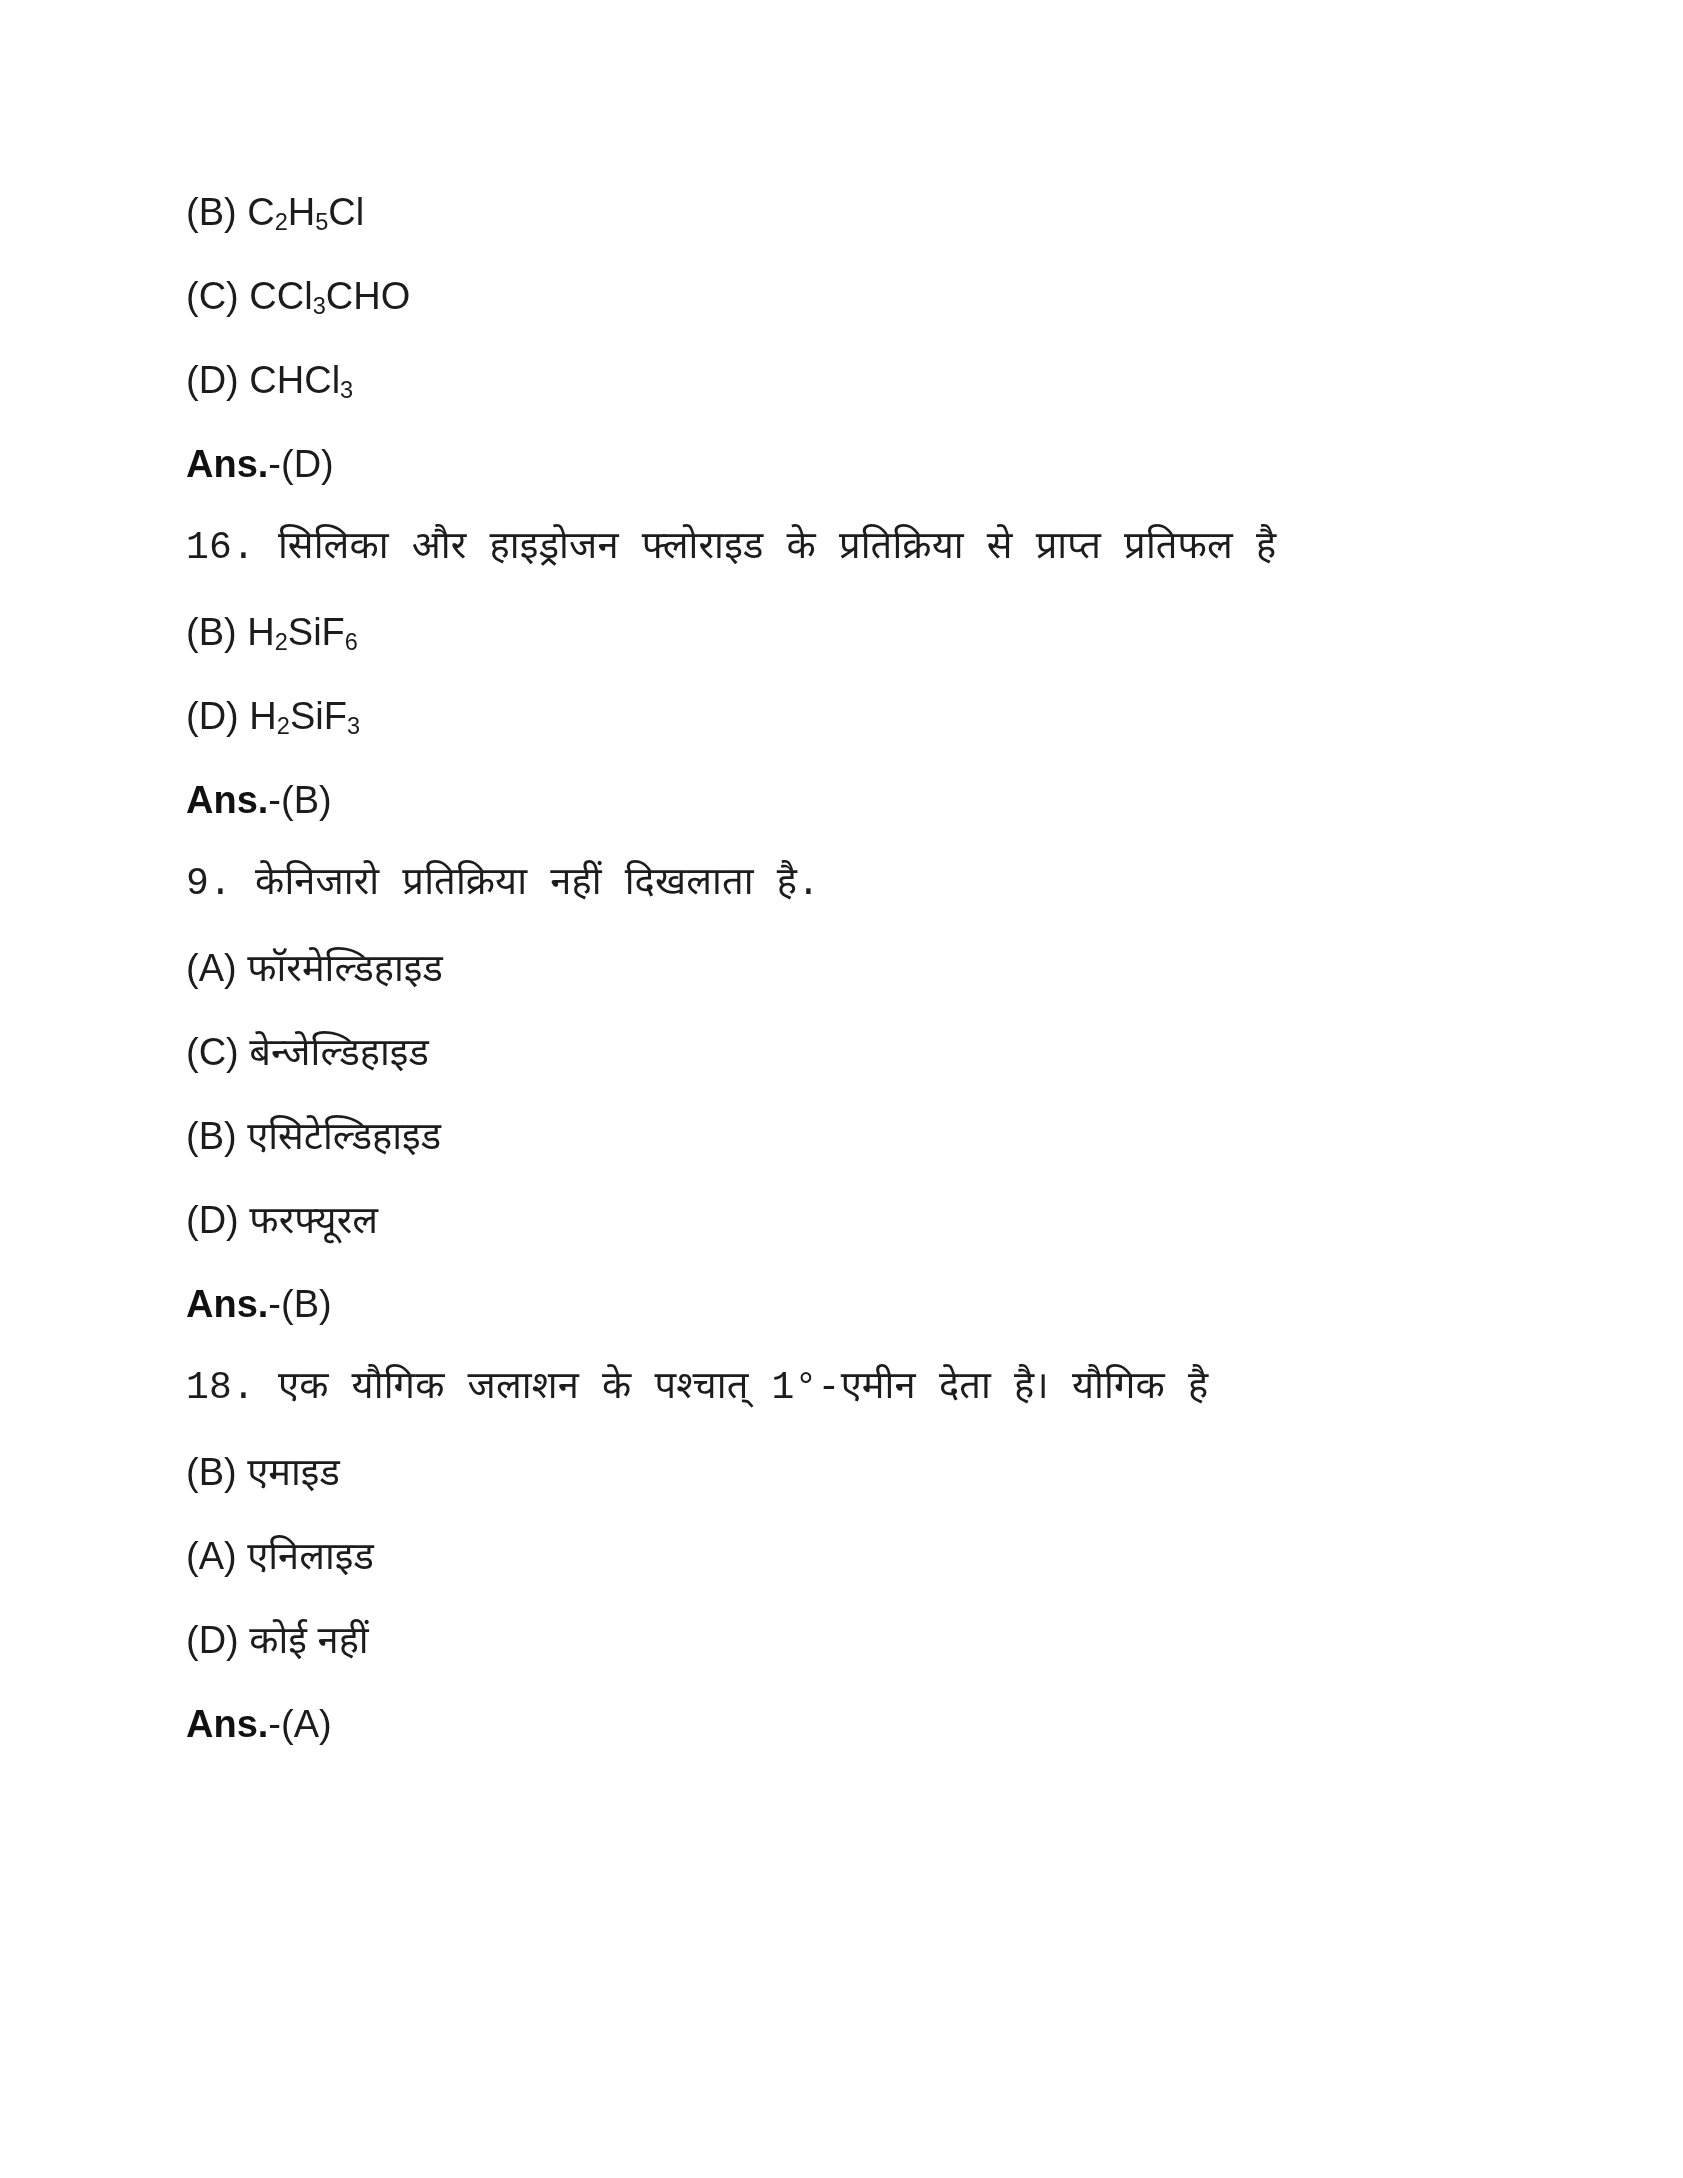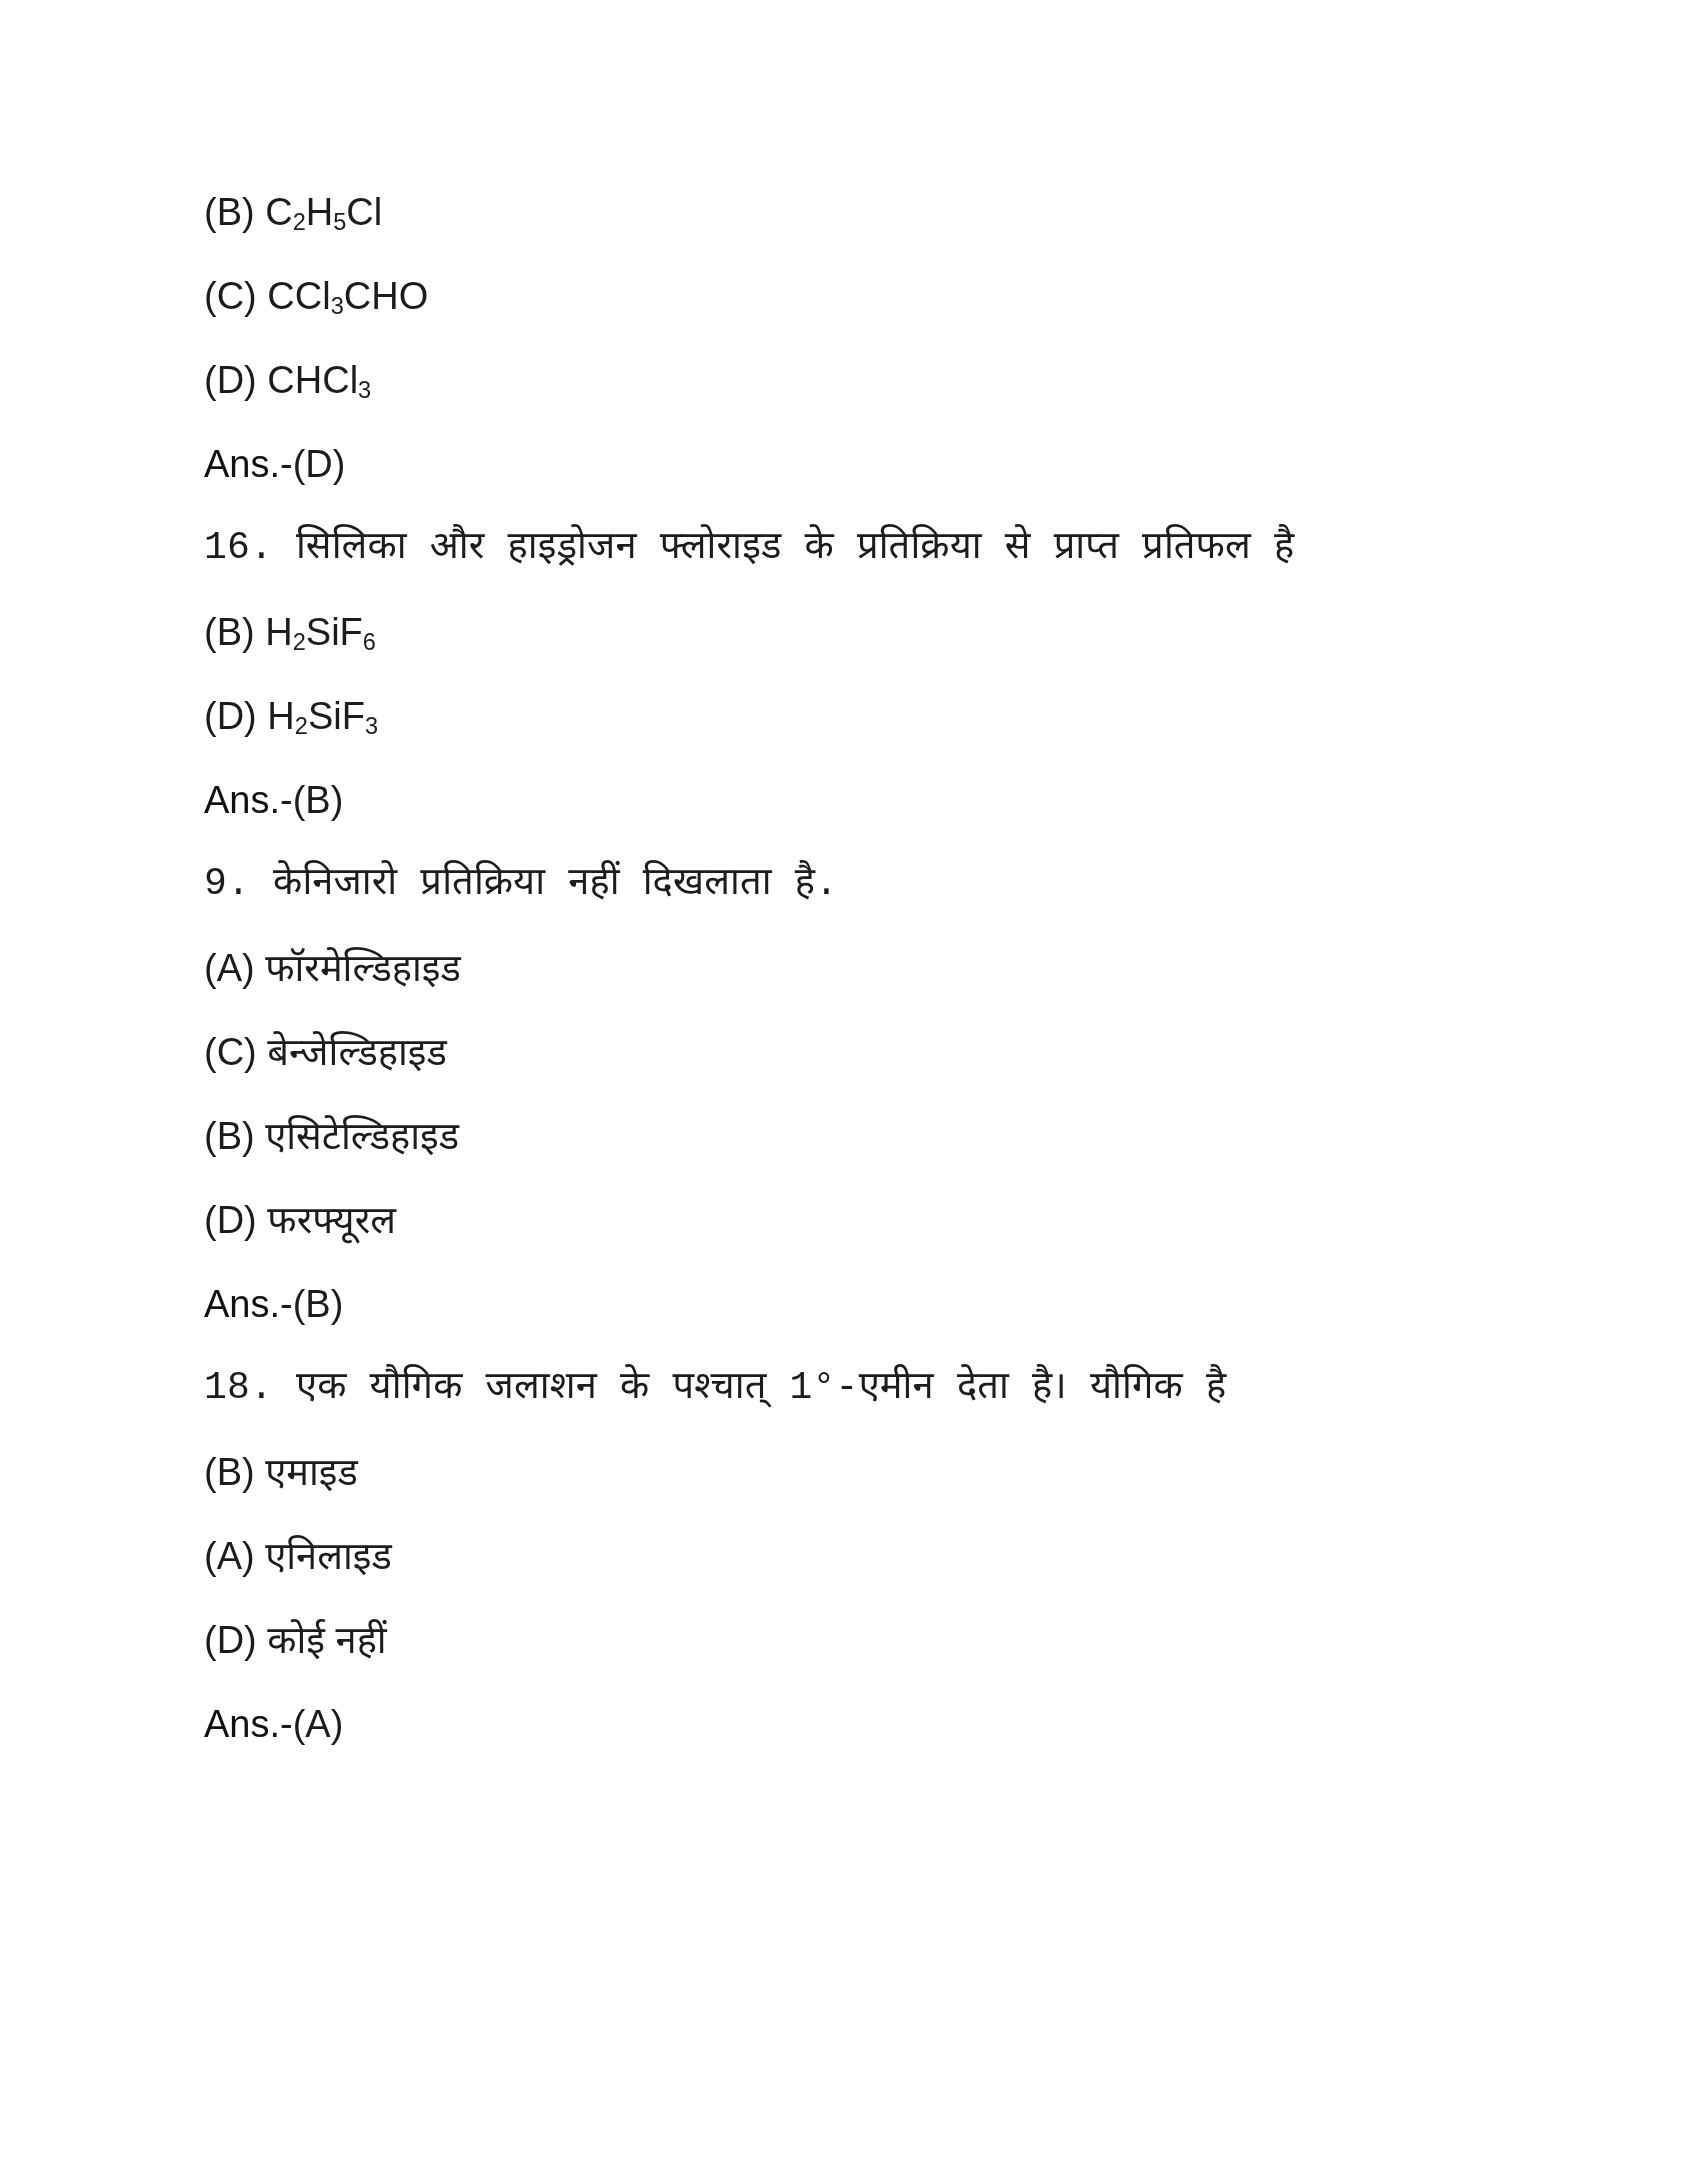--- a/index.html
+++ b/index.html
@@ -15,33 +15,33 @@
     font-family: "Liberation Sans", "DejaVu Sans", sans-serif;
     color: #1c1c1c;
   }
   .page {
     position: absolute;
     inset: 0;
     background: #ffffff;
   }
   .content {
     position: absolute;
-    left: 204px;
+    left: 186px;
     top: 188px;
     right: 109px;
   }
   .line {
     margin: 0 0 36px 0;
     font-size: 38px;
     line-height: 48px;
     font-weight: 400;
     white-space: nowrap;
   }
   .line.answer strong {
-    font-weight: 400;
+    font-weight: 700;
     color: #111111;
   }
   .line.question {
     letter-spacing: 0.2px;
     font-family: Liberation Mono, monospace;
   }
   sub {
     font-size: 0.62em;
     line-height: 0;
     vertical-align: baseline;

